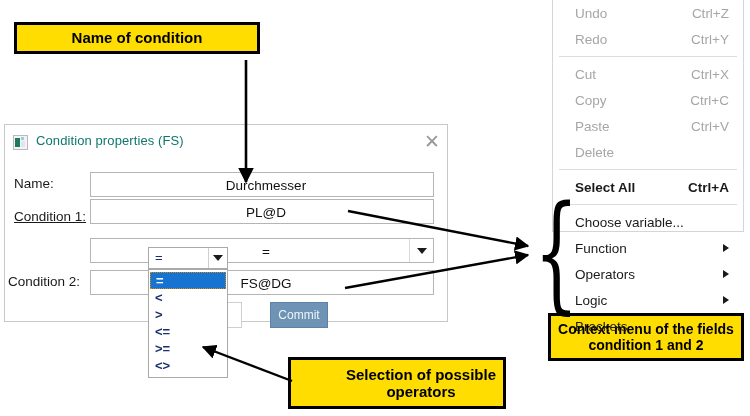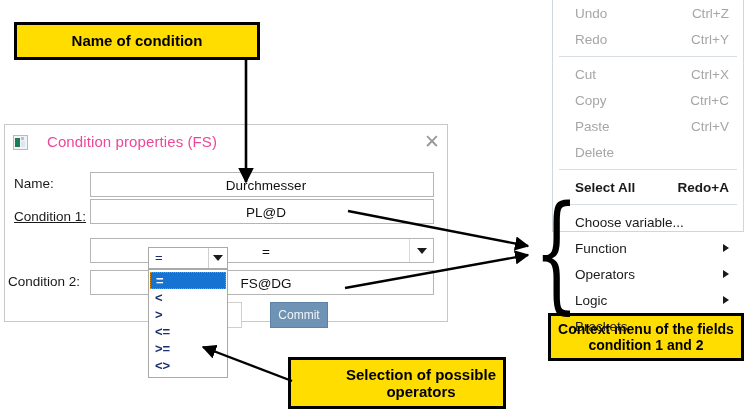--- a/index.html
+++ b/index.html
@@ -17,41 +17,41 @@
     position:absolute;
     background:#FFDD00;
     border:3px solid #000;
     color:#000;
     font-weight:bold;
     display:flex;align-items:center;justify-content:center;
     text-align:center;
     line-height:1.15;
     box-sizing:border-box;
   }
-  #callout-name{left:14px;top:22px;width:246px;height:38px;font-size:15px;}
+  #callout-name{left:14px;top:22px;width:246px;height:32px;font-size:15px;}
   #callout-operators{left:288px;top:357px;width:218px;height:52px;font-size:15px;padding-left:48px;}
   #callout-context{left:548px;top:313px;width:196px;height:48px;font-size:14px;}
 
   
   .dialog{
     position:absolute;left:4px;top:124px;width:444px;height:198px;
     background:#ffffff;border:1px solid #c8c8c8;box-sizing:border-box;
   }
   .dlg-titlebar{position:absolute;left:0;top:0;width:100%;height:36px;}
   .dlg-icon{
     position:absolute;left:13px;top:135px;width:15px;height:15px;
     background:#f3f3f3;border:1px solid #b9b9b9;box-sizing:border-box;
   }
   .dlg-icon i{position:absolute;display:block;}
   .dlg-icon .sq1{left:1px;top:2px;width:5px;height:9px;background:#1f7a5c;}
   .dlg-icon .sq2{left:7px;top:1px;width:3px;height:3px;background:#9fc8e8;}
   .dlg-icon .sq3{left:7px;top:5px;width:4px;height:6px;background:#d8e8f4;}
   .dlg-title{
-    position:absolute;left:36px;top:133px;font-size:15px;color:#ec4899;
-    letter-spacing:.1px;white-space:nowrap;margin-left:11px;
+    position:absolute;left:36px;top:133px;font-size:13px;color:#0f766e;
+    letter-spacing:.1px;white-space:nowrap;
   }
   .dlg-close{
     position:absolute;left:422px;top:131px;width:20px;height:20px;
     color:#9a9a9a;font-size:19px;line-height:20px;text-align:center;
     font-family:"DejaVu Sans", sans-serif;font-weight:300;cursor:default;
   }
 
   .fld-label{position:absolute;font-size:13.5px;color:#1a1a1a;white-space:nowrap;}
   #lbl-name{left:14px;top:176px;}
   #lbl-cond1{left:14px;top:209px;text-decoration:underline;}
@@ -221,21 +221,21 @@
       <div class="ctx-row disabled">
         <span>Paste</span>
         <span class="ctx-accel">Ctrl+V</span>
       </div>
       <div class="ctx-row disabled">
         <span>Delete</span>
       </div>
       <div class="ctx-sep"></div>
       <div class="ctx-row enabled bold">
         <span>Select All</span>
-        <span class="ctx-accel">Redo+A</span>
+        <span class="ctx-accel">Ctrl+A</span>
       </div>
       <div class="ctx-sep"></div>
       <div class="ctx-row enabled">
         <span>Choose variable...</span>
       </div>
       <div class="ctx-row enabled">
         <span>Function</span>
         <span class="ctx-sub"></span>
       </div>
       <div class="ctx-row enabled">

